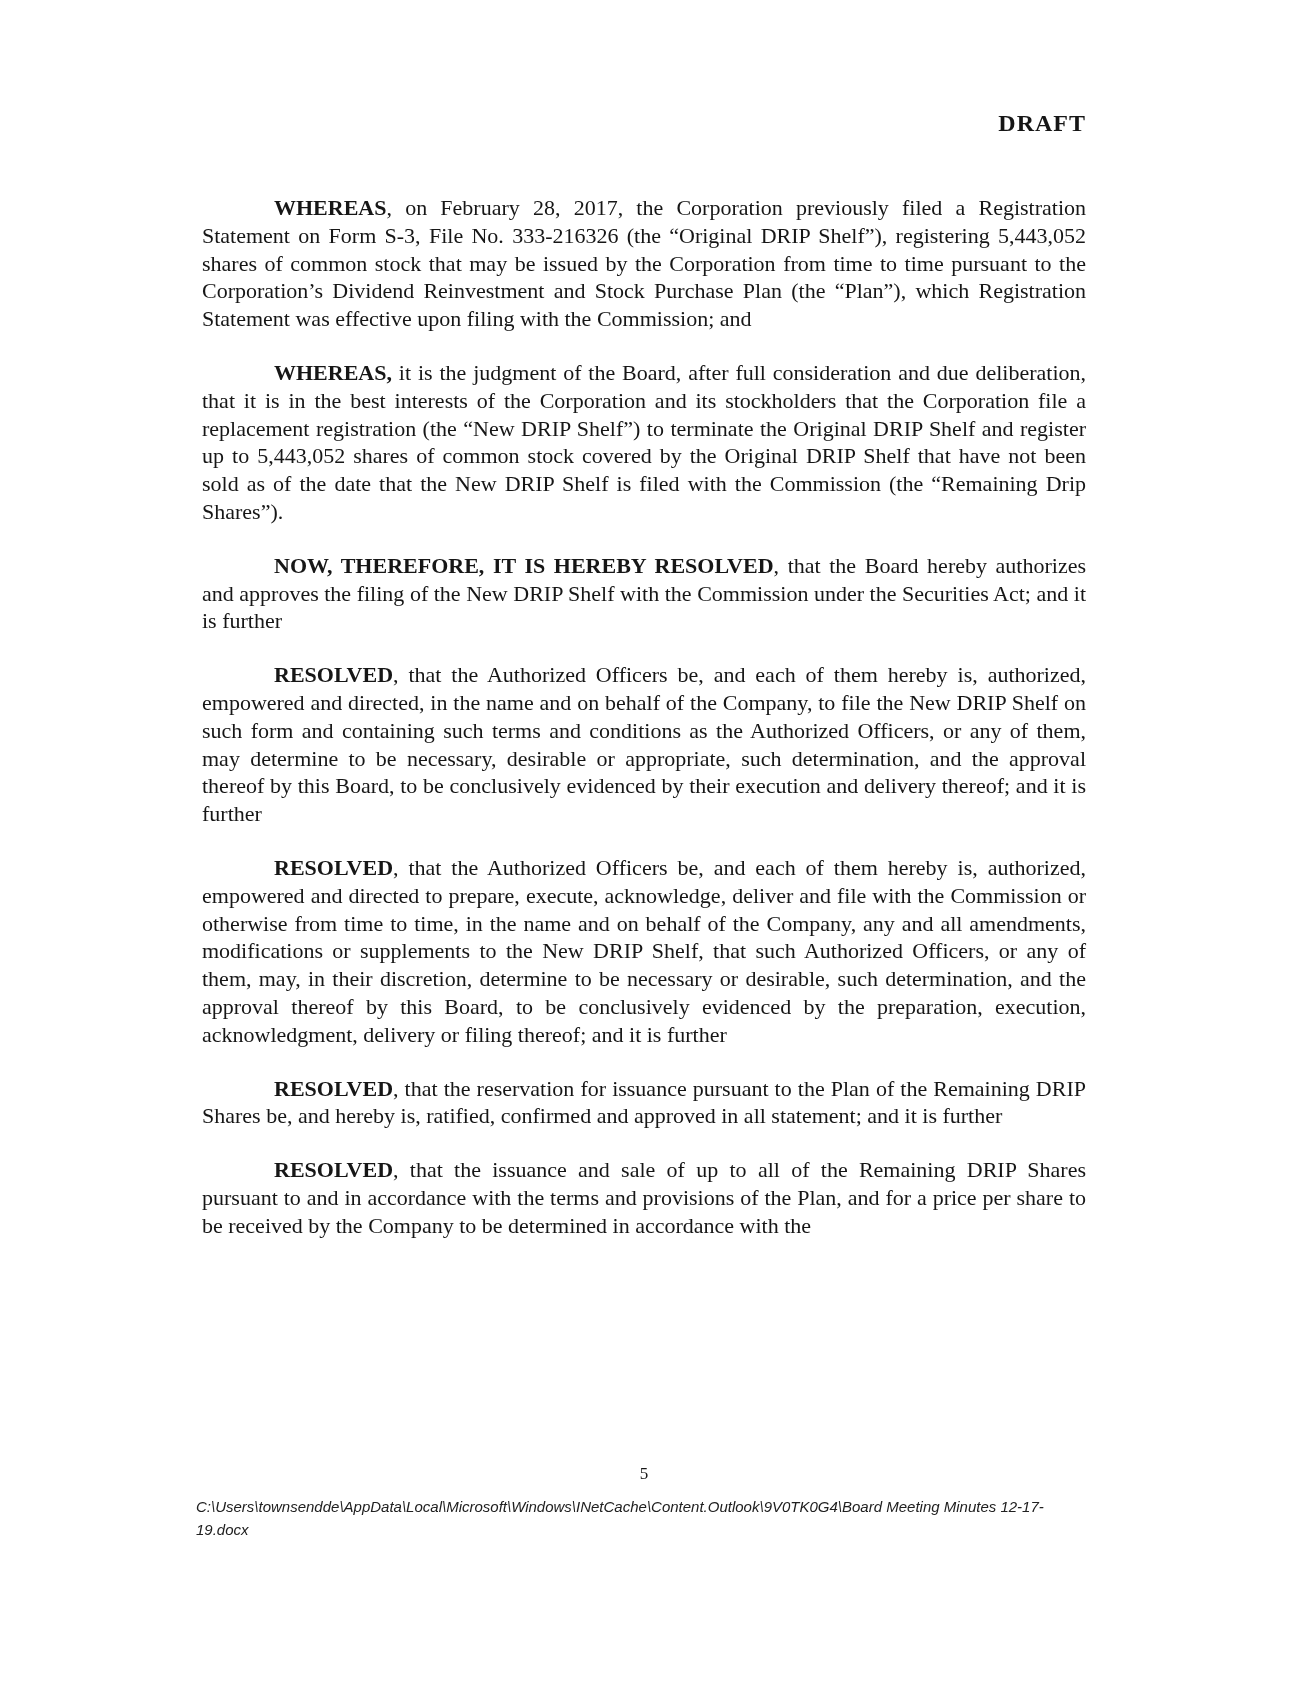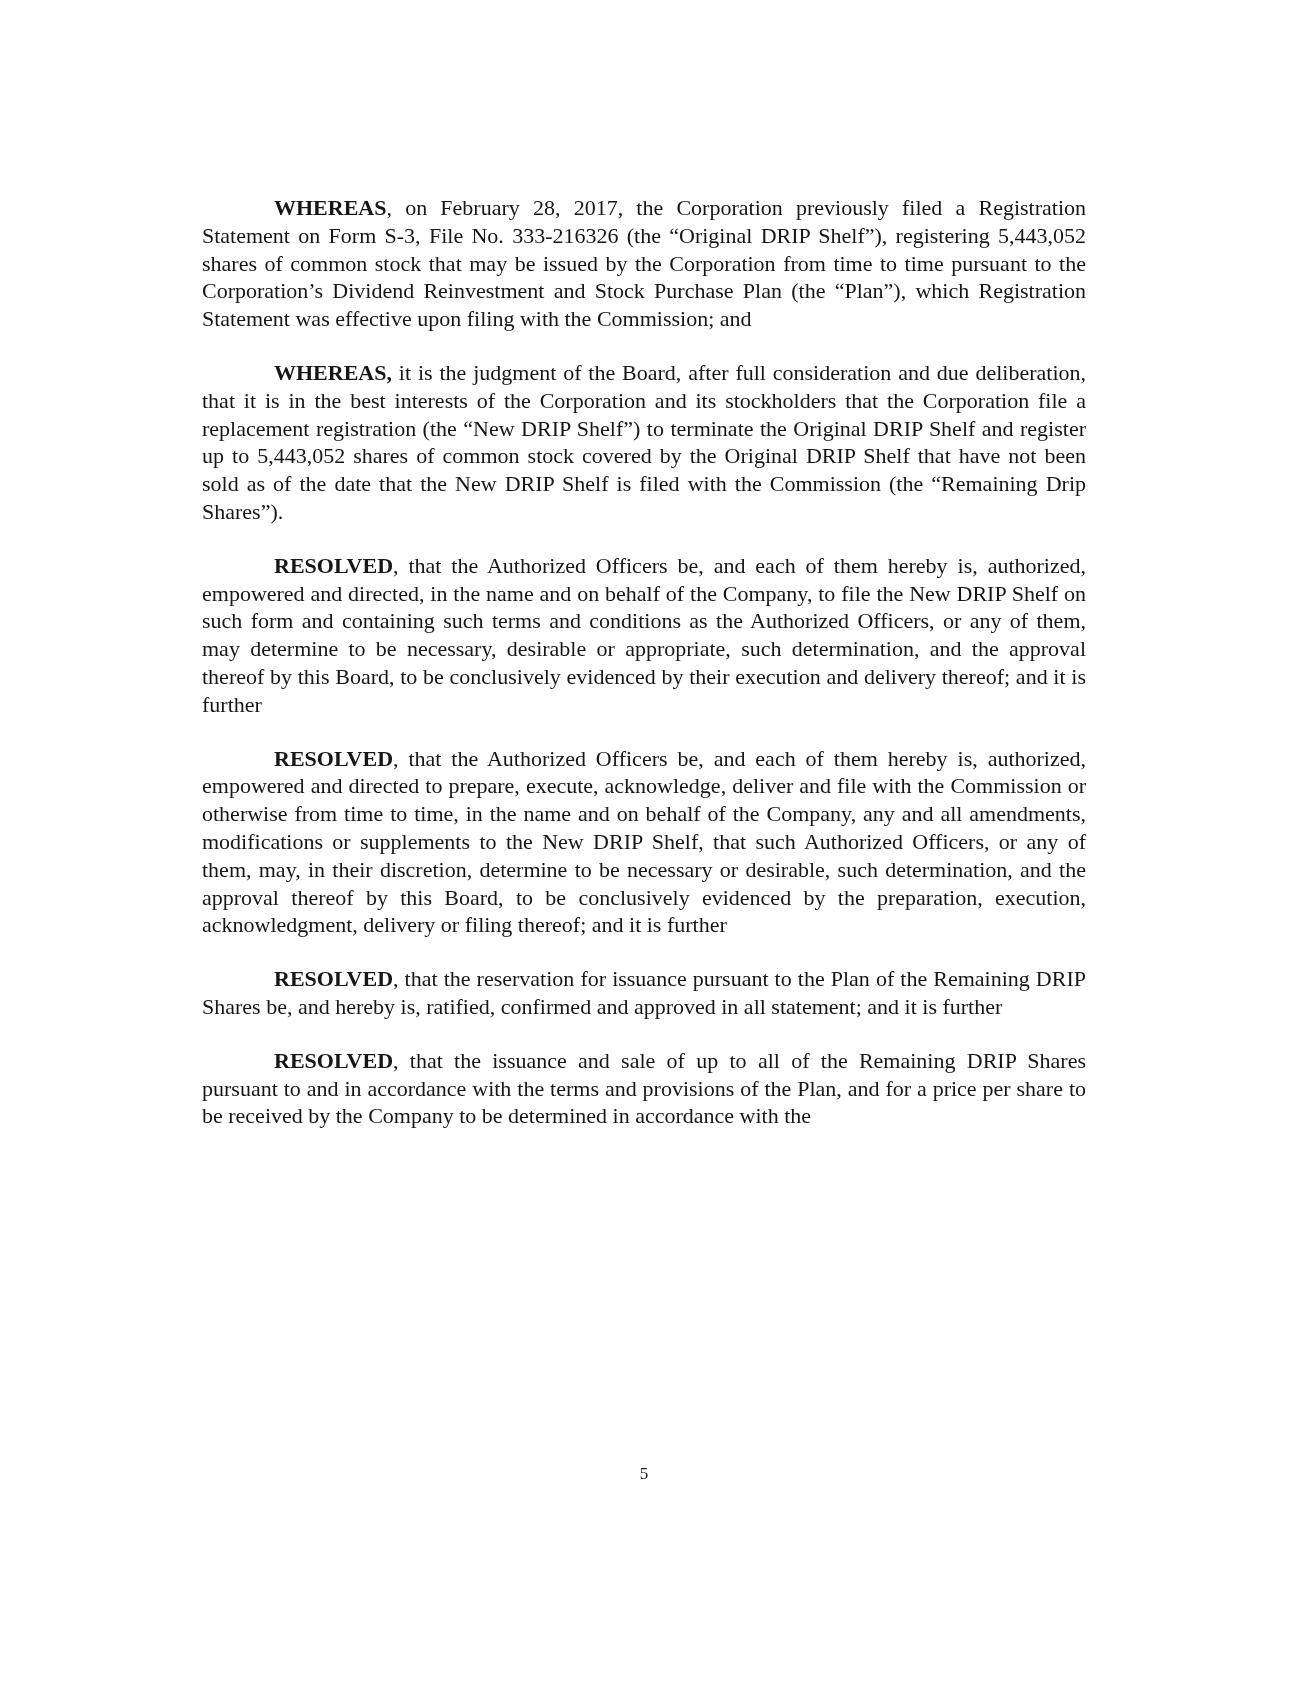--- a/index.html
+++ b/index.html
@@ -54,26 +54,29 @@
     font-size: 15px;
     line-height: 22.5px;
     color: #202020;
   }
 </style>
 </head>
 <body>
 
 <div class="page">
 
+  <div class="draft">DRAFT</div>
 
   <div class="content">
     <p class="para"><b class="lead">WHEREAS</b><span>, on February 28, 2017, the Corporation previously filed a Registration Statement on Form S-3, File No. 333-216326 (the “Original DRIP Shelf”), registering 5,443,052 shares of common stock that may be issued by the Corporation from time to time pursuant to the Corporation’s Dividend Reinvestment and Stock Purchase Plan (the “Plan”), which Registration Statement was effective upon filing with the Commission; and</span></p>
     <p class="para"><b class="lead">WHEREAS,</b><span> it is the judgment of the Board, after full consideration and due deliberation, that it is in the best interests of the Corporation and its stockholders that the Corporation file a replacement registration (the “New DRIP Shelf”) to terminate the Original DRIP Shelf and register up to 5,443,052 shares of common stock covered by the Original DRIP Shelf that have not been sold as of the date that the New DRIP Shelf is filed with the Commission (the “Remaining Drip Shares”).</span></p>
+    <p class="para"><b class="lead">NOW, THEREFORE, IT IS HEREBY RESOLVED</b><span>, that the Board hereby authorizes and approves the filing of the New DRIP Shelf with the Commission under the Securities Act; and it is further</span></p>
     <p class="para"><b class="lead">RESOLVED</b><span>, that the Authorized Officers be, and each of them hereby is, authorized, empowered and directed, in the name and on behalf of the Company, to file the New DRIP Shelf on such form and containing such terms and conditions as the Authorized Officers, or any of them, may determine to be necessary, desirable or appropriate, such determination, and the approval thereof by this Board, to be conclusively evidenced by their execution and delivery thereof; and it is further</span></p>
     <p class="para"><b class="lead">RESOLVED</b><span>, that the Authorized Officers be, and each of them hereby is, authorized, empowered and directed to prepare, execute, acknowledge, deliver and file with the Commission or otherwise from time to time, in the name and on behalf of the Company, any and all amendments, modifications or supplements to the New DRIP Shelf, that such Authorized Officers, or any of them, may, in their discretion, determine to be necessary or desirable, such determination, and the approval thereof by this Board, to be conclusively evidenced by the preparation, execution, acknowledgment, delivery or filing thereof; and it is further</span></p>
     <p class="para"><b class="lead">RESOLVED</b><span>, that the reservation for issuance pursuant to the Plan of the Remaining DRIP Shares be, and hereby is, ratified, confirmed and approved in all statement; and it is further</span></p>
     <p class="para"><b class="lead">RESOLVED</b><span>, that the issuance and sale of up to all of the Remaining DRIP Shares pursuant to and in accordance with the terms and provisions of the Plan, and for a price per share to be received by the Company to be determined in accordance with the</span></p>
   </div>
 
   <div class="page-number">5</div>
 
+  <div class="footer-path">C:\Users\townsendde\AppData\Local\Microsoft\Windows\INetCache\Content.Outlook\9V0TK0G4\Board Meeting Minutes 12-17-19.docx</div>
 
 </div>
 
 </body></html>

